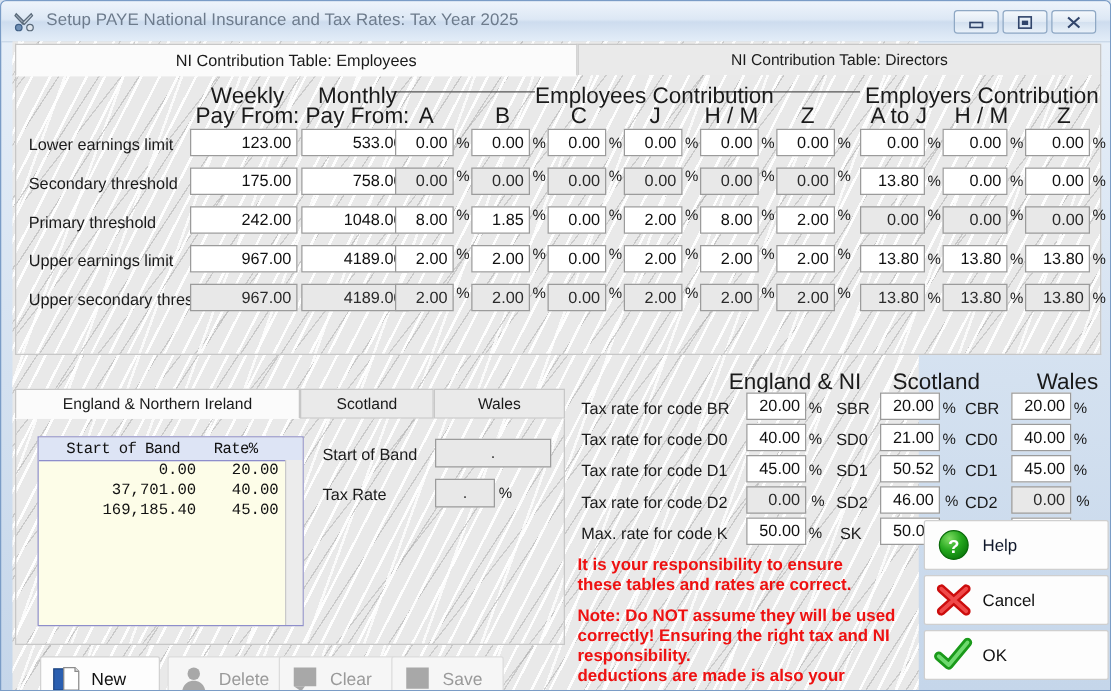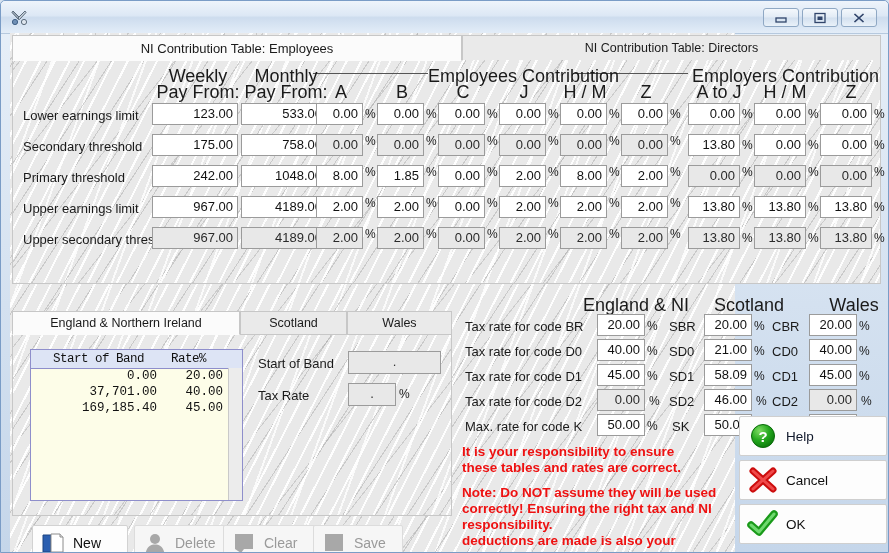--- a/index.html
+++ b/index.html
@@ -169,20 +169,21 @@
 
 <div id="window">
 
   <div id="titlebar">
     <svg id="app-icon" viewBox="0 0 18 17">
       <path d="M2 2 L9 9 L7.5 10.5 L1 3.5 Z" fill="#9aa7b5" stroke="#5a6a7a" stroke-width="1"></path>
       <path d="M14 2 L7 9 L8.5 10.5 L15 3.5 Z" fill="#c9d3dd" stroke="#5a6a7a" stroke-width="1"></path>
       <circle cx="4" cy="13" r="2.6" fill="#6f8fb5" stroke="#3f5f85" stroke-width="1"></circle>
       <circle cx="13" cy="13" r="2.6" fill="#dfe6ee" stroke="#5a6a7a" stroke-width="1"></circle>
     </svg>
+    <div id="title-text">Setup PAYE National Insurance and Tax Rates: Tax Year 2025</div>
 
     <div class="winbtn" id="btn-min">
       <svg width="14" height="10" viewBox="0 0 14 10">
         <rect x="2" y="5" width="10" height="4" fill="none" stroke="#31456b" stroke-width="1.3"></rect>
       </svg>
     </div>
     <div class="winbtn" id="btn-max">
       <svg width="14" height="12" viewBox="0 0 14 12">
         <rect x="2" y="1.5" width="10" height="9" fill="none" stroke="#31456b" stroke-width="1.3"></rect>
         <rect x="4.5" y="4.5" width="5" height="3.5" fill="#31456b"></rect>
@@ -408,21 +409,21 @@
       <div class="fld" style="left:250px;top:50px;width:48px;height:22px;">21.00</div>
       <div class="pct" style="left:300px;top:55px;">%</div>
       <div class="lbl" style="left:318px;top:55px;">CD0</div>
       <div class="fld" style="left:355px;top:50px;width:48px;height:22px;">40.00</div>
       <div class="pct" style="left:405px;top:55px;">%</div>
 
       <div class="lbl" style="left:11px;top:80px;">Tax rate for code D1</div>
       <div class="fld" style="left:143px;top:75px;width:48px;height:22px;">45.00</div>
       <div class="pct" style="left:193px;top:80px;">%</div>
       <div class="lbl" style="left:215px;top:80px;">SD1</div>
-      <div class="fld" style="left:250px;top:75px;width:48px;height:22px;">58.09</div>
+      <div class="fld" style="left:250px;top:75px;width:48px;height:22px;">50.52</div>
       <div class="pct" style="left:300px;top:80px;">%</div>
       <div class="lbl" style="left:318px;top:80px;">CD1</div>
       <div class="fld" style="left:355px;top:75px;width:48px;height:22px;">45.00</div>
       <div class="pct" style="left:405px;top:80px;">%</div>
 
       <div class="lbl" style="left:11px;top:105px;">Tax rate for code D2</div>
       <div class="fld dis" style="left:143px;top:100px;width:48px;height:22px;">0.00</div>
       <div class="pct" style="left:195px;top:105px;">%</div>
       <div class="lbl" style="left:215px;top:105px;">SD2</div>
       <div class="fld" style="left:250px;top:100px;width:48px;height:22px;">46.00</div>

